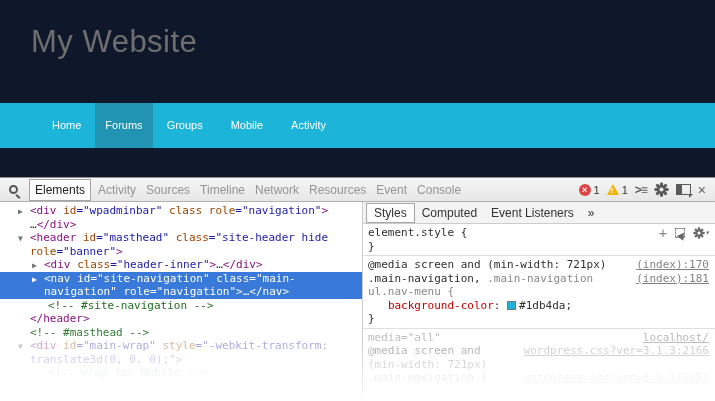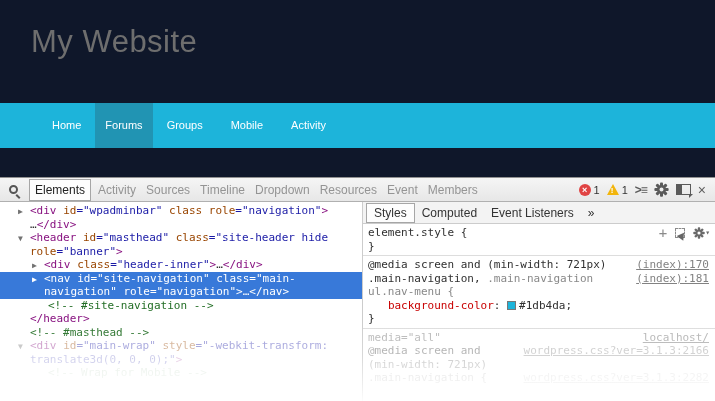--- a/index.html
+++ b/index.html
@@ -106,24 +106,24 @@
 
   <div class="devtools">
 
     <div class="dt-toolbar">
       <span class="mag-icon"></span>
       <div style="display:flex;align-items:center;height:100%;">
           <div class="dt-tab active">Elements</div>
           <div class="dt-tab">Activity</div>
           <div class="dt-tab">Sources</div>
           <div class="dt-tab">Timeline</div>
-          <div class="dt-tab">Dropdown</div>
+          <div class="dt-tab">Network</div>
           <div class="dt-tab">Resources</div>
           <div class="dt-tab">Event</div>
-          <div class="dt-tab">Members</div>
+          <div class="dt-tab">Console</div>
         </div>
       <div class="tb-right">
         <span class="err-circle">×</span>
         <span class="count">1</span>
         <span class="warn-tri"></span>
         <span class="count">1</span>
         <span class="drawer-icon">&gt;≡</span>
         <svg width="15" height="15" viewBox="-8 -8 16 16">
           <g fill="#5a5a5a">
             <rect x="-1.6" y="-7.6" width="3.2" height="15.2" rx="1"></rect>

